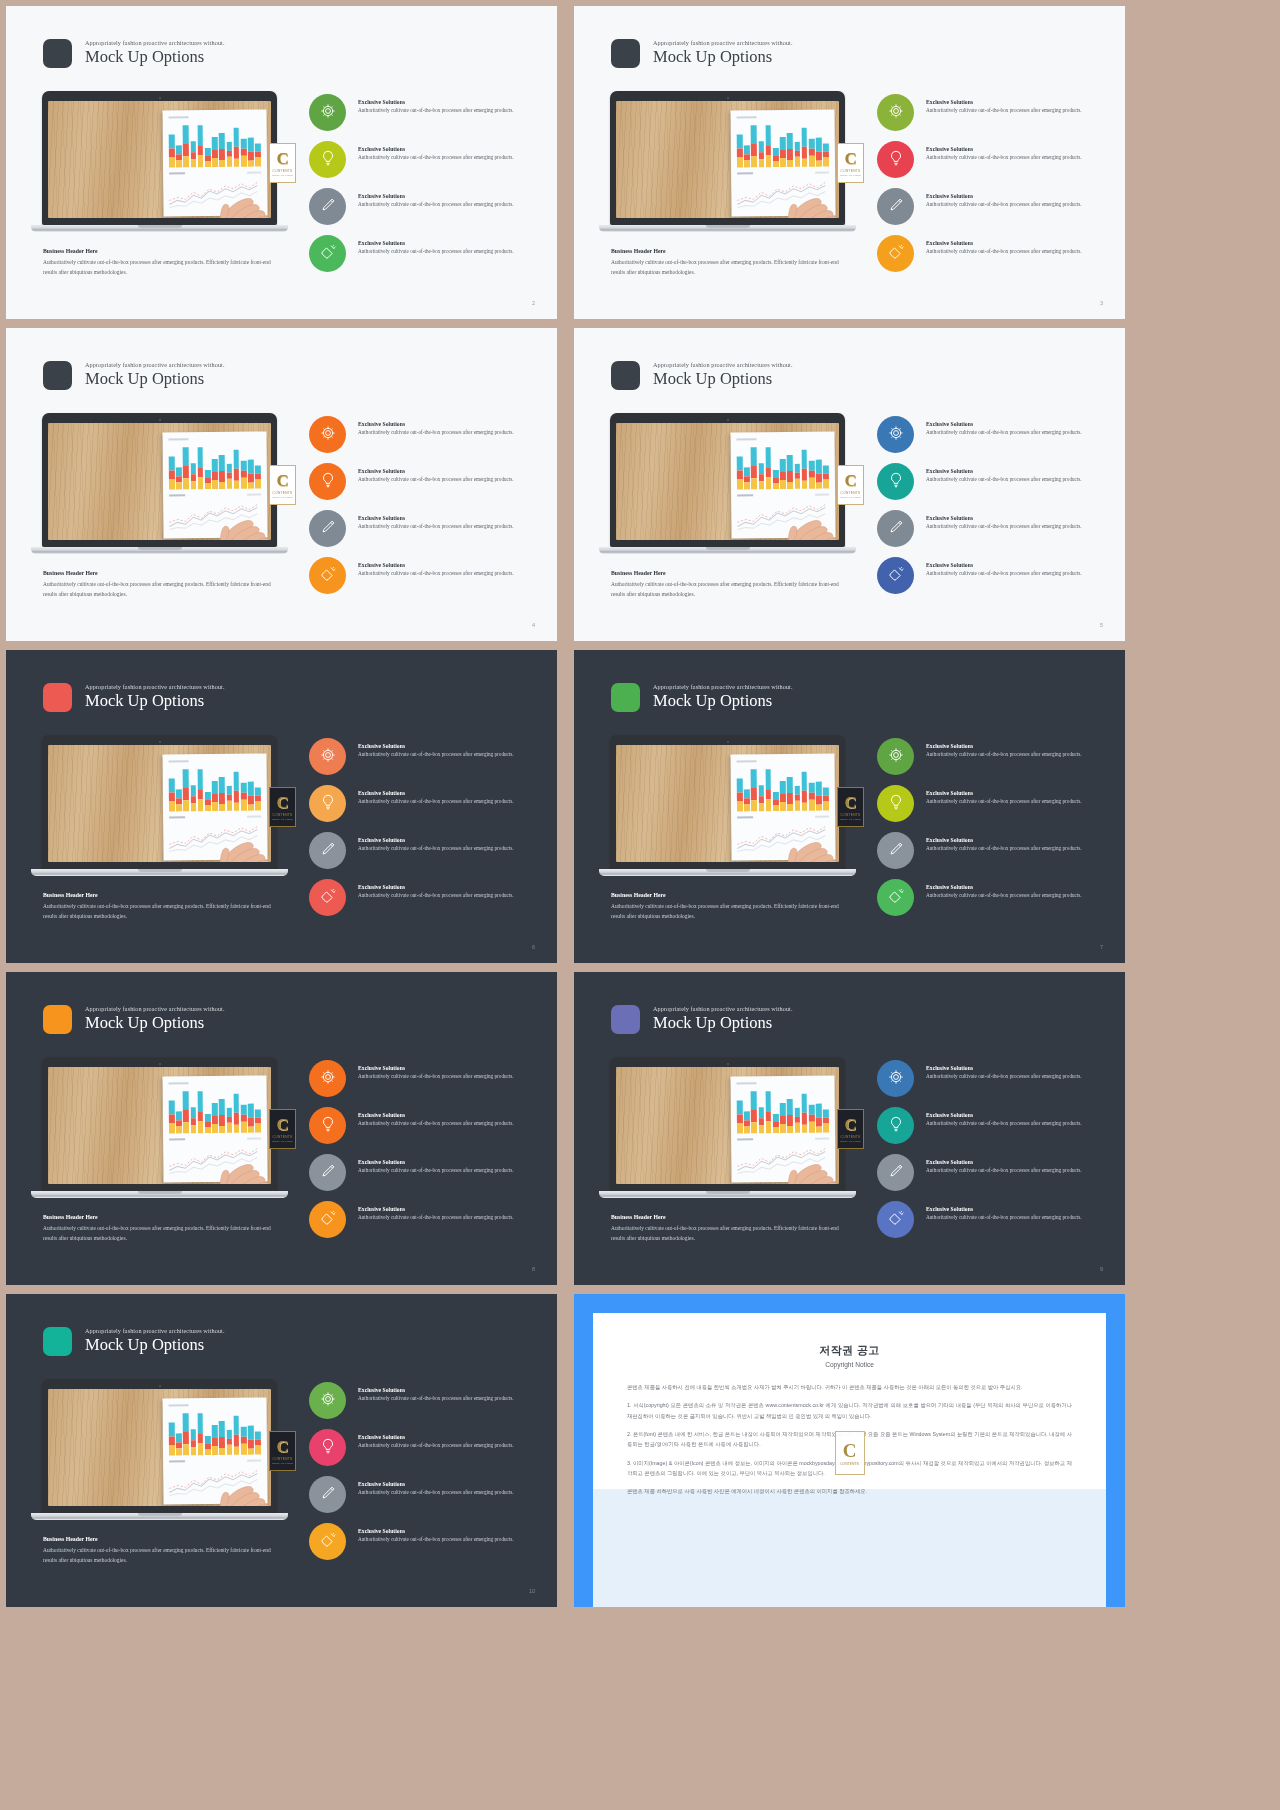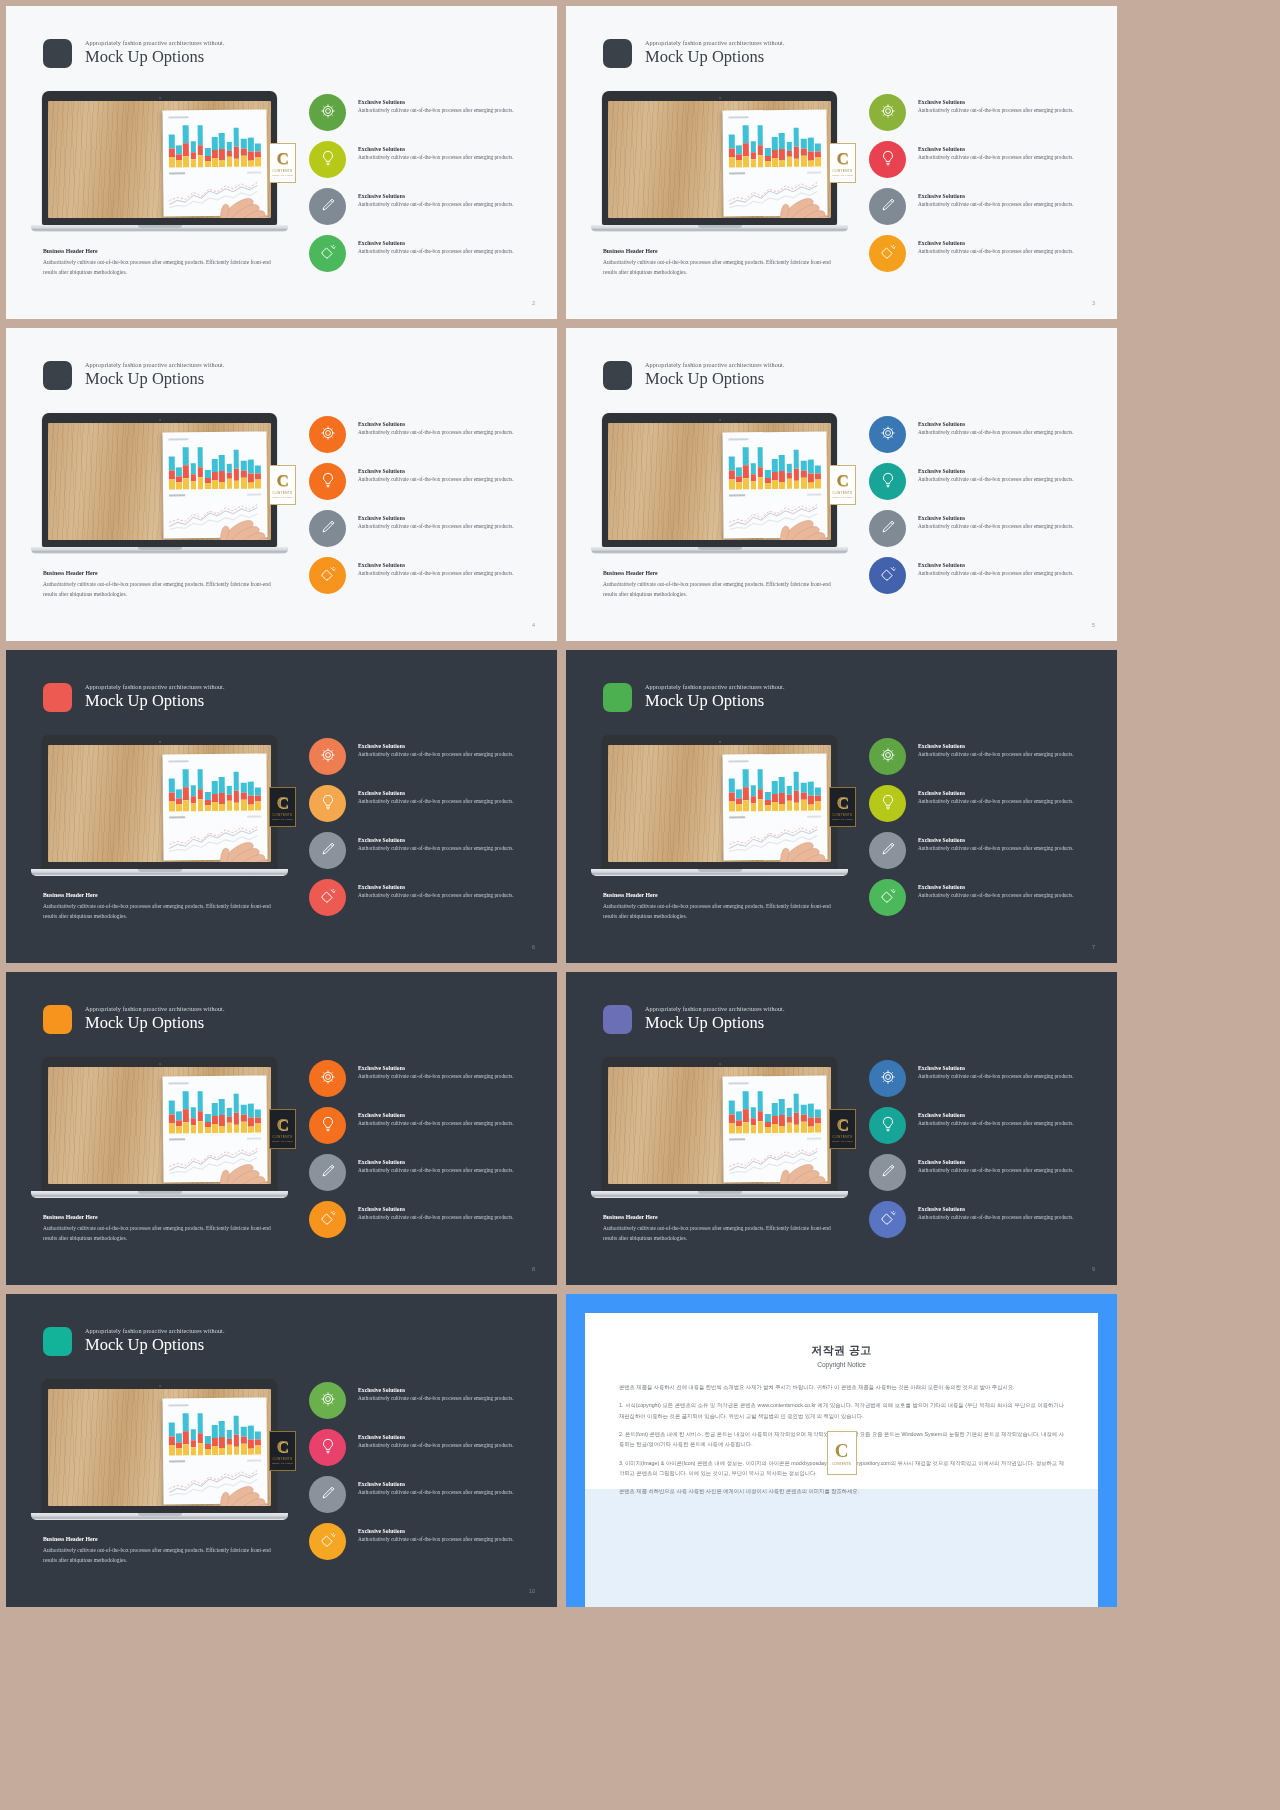--- a/index.html
+++ b/index.html
@@ -6,21 +6,21 @@
   body {
     width: 1280px; height: 1810px;
     background: #c4ab9c;
     font-family: "Liberation Serif", serif;
     overflow: hidden;
   }
   .grid {
     display: grid;
     grid-template-columns: 551px 551px;
     grid-template-rows: repeat(5, 313px);
-    gap: 9px 9px;
+    gap: 9px 17px;
     padding: 6px 0 12px 6px;
     text-decoration: underline;
   }
   .slide {
     position: relative;
     overflow: hidden;
     background: #f7f8f9;
   }
   .slide.dark { background: #343a44; }
 

